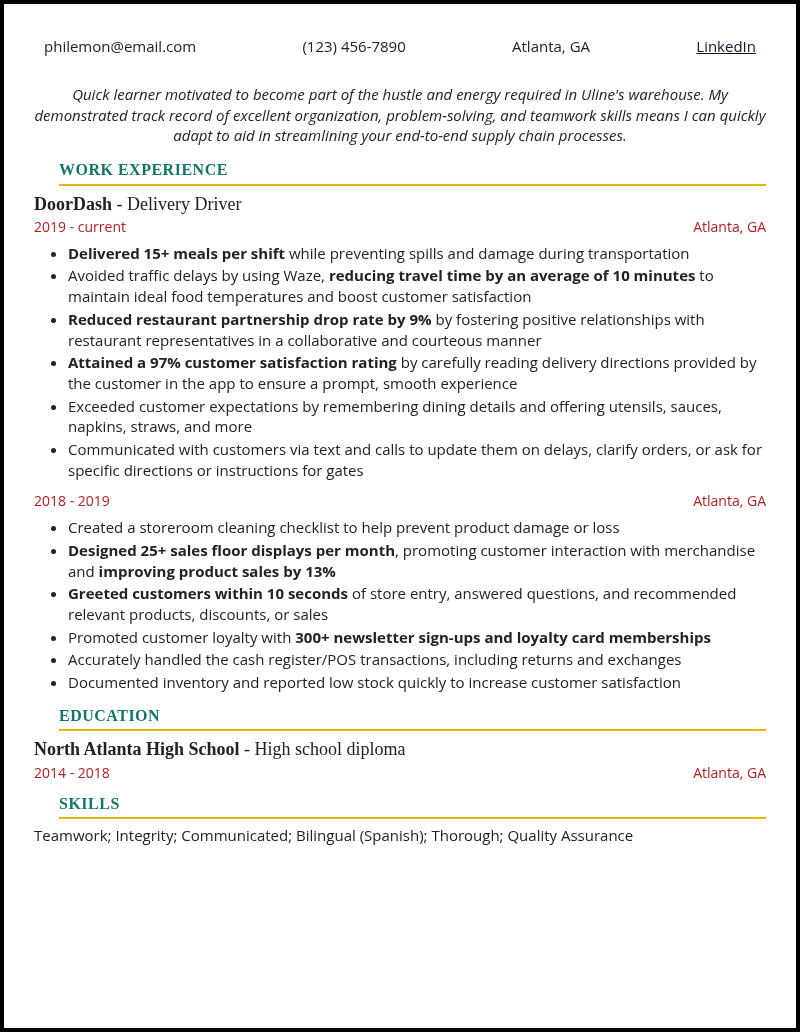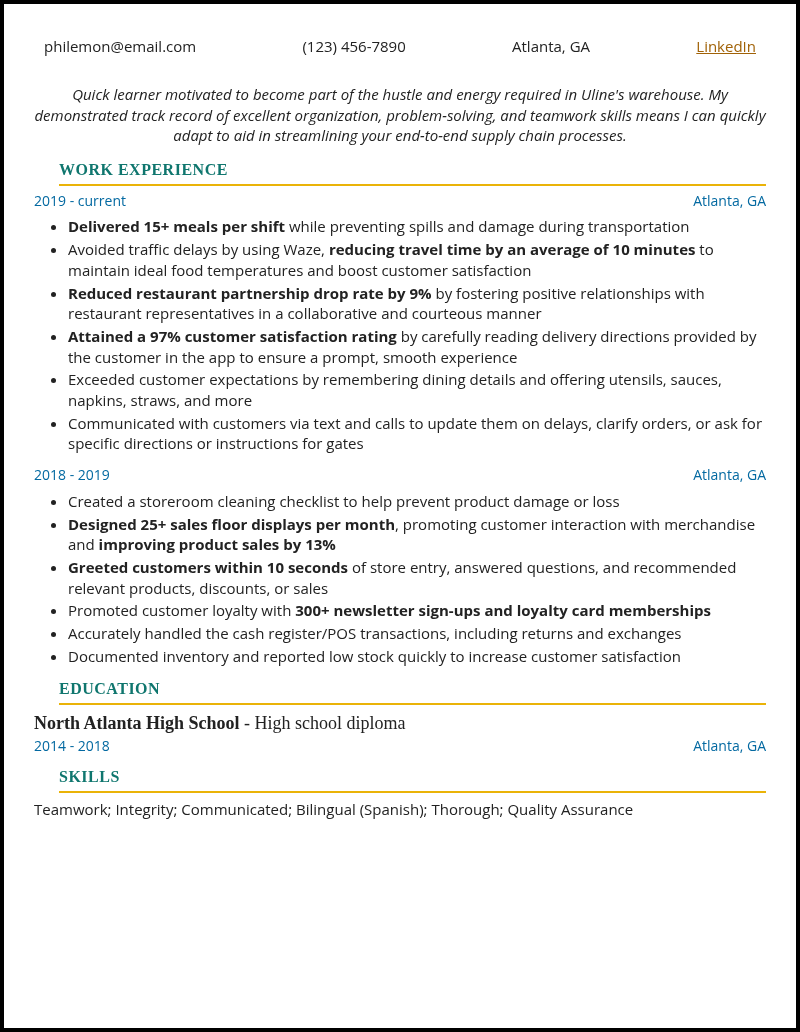--- a/index.html
+++ b/index.html
@@ -27,21 +27,21 @@
     font-size: 24px;
     color: #111;
     margin-top: 2px;
   }
   .contact-row {
     display: flex;
     justify-content: space-between;
     margin: 10px 10px 12px 10px;
     font-size: 15px;
   }
-  .linkedin { color: #a16207; text-decoration: underline; }
+  .linkedin { color: #0f172a; text-decoration: underline; }
   .summary {
     font-style: italic;
     text-align: center;
     font-size: 15px;
     line-height: 1.35;
     margin-bottom: 14px;
     margin-top: 28px;
   }
   .section-head {
     color: #0f766e;
@@ -61,21 +61,21 @@
     color: #222;
     margin-top: 4px;
   }
   .job-company { font-weight: 700; }
   .job-dash { font-weight: 400; }
   .job-role { font-weight: 400; }
   .meta-row {
     display: flex;
     justify-content: space-between;
     font-size: 14px;
-    color: #0369a1;
+    color: #b91c1c;
     margin: 2px 0 6px 0;
   }
   ul.bullets {
     list-style: disc;
     padding-left: 34px;
     margin-bottom: 12px;
   }
   ul.bullets li {
     font-size: 15px;
     line-height: 1.38;
@@ -96,20 +96,21 @@
   <span>(123) 456-7890</span>
   <span>Atlanta, GA</span>
   <span class="linkedin">LinkedIn</span>
 </div>
 
 <div class="summary">Quick learner motivated to become part of the hustle and energy required in Uline's warehouse. My demonstrated track record of excellent organization, problem-solving, and teamwork skills means I can quickly adapt to aid in streamlining your end-to-end supply chain processes.</div>
 
 <div class="section-head">WORK EXPERIENCE</div>
 
 <div id="jobs-container">
+    <div class="job-line"><span class="job-company">DoorDash</span><span class="job-dash"> - </span><span class="job-role">Delivery Driver</span></div>
     <div class="meta-row">
       <span>2019 - current</span>
       <span>Atlanta, GA</span>
     </div>
     <ul class="bullets">
       <li><span class="b">Delivered 15+ meals per shift</span> while preventing spills and damage during transportation</li>
       <li>Avoided traffic delays by using Waze, <span class="b">reducing travel time by an average of 10 minutes</span> to maintain ideal food temperatures and boost customer satisfaction</li>
       <li><span class="b">Reduced restaurant partnership drop rate by 9%</span> by fostering positive relationships with restaurant representatives in a collaborative and courteous manner</li>
       <li><span class="b">Attained a 97% customer satisfaction rating</span> by carefully reading delivery directions provided by the customer in the app to ensure a prompt, smooth experience</li>
       <li>Exceeded customer expectations by remembering dining details and offering utensils, sauces, napkins, straws, and more</li>

